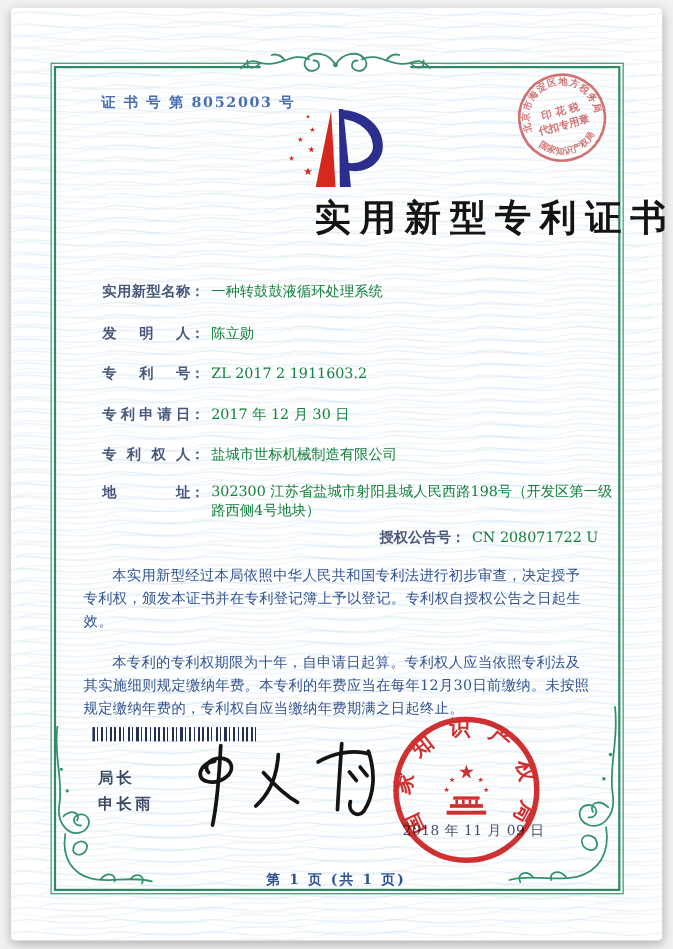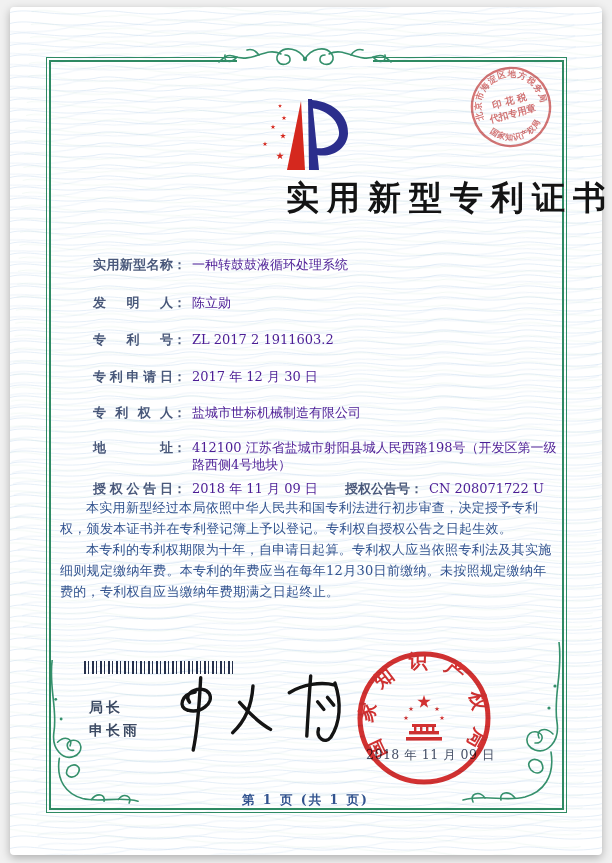--- a/index.html
+++ b/index.html
@@ -13,25 +13,25 @@
   .orn{position:absolute;z-index:3;pointer-events:none;}
   .certno{position:absolute;left:92px;top:84px;z-index:4;font-size:13px;letter-spacing:1.5px;
         color:#4a6fb0;font-weight:600;}
   .title{position:absolute;left:46px;top:176px;width:568px;text-align:right;z-index:4;
         font-size:33px;font-weight:bold;letter-spacing:8px;color:#141414;}
   .logo{position:absolute;left:250px;top:94px;z-index:4;}
   .frow{position:absolute;z-index:4;font-size:13px;color:#3f6cb0;white-space:nowrap;}
   .flabel{display:inline-block;width:80px;text-align:justify;text-align-last:justify;
         color:#49587a;font-weight:600;margin-left:20px;}
   .colon{color:#49587a;font-weight:600;margin-right:6px;}
-  .fvalue{color:#4c1d95;}
+  .fvalue{color:#15803d;}
   .fvalue.wide{display:inline-block;width:368px;white-space:normal;vertical-align:top;line-height:17px;}
   .body-text{position:absolute;left:60px;top:497px;width:492px;z-index:4;
         font-size:13px;line-height:21px;color:#32538f;letter-spacing:.3px;}
-  .body-text p{margin:0;text-indent:2em;}
+  .body-text p{margin:16px;text-indent:2em;}
   .barcode{position:absolute;left:84px;top:661px;width:152px;height:13px;z-index:4;
         background:repeating-linear-gradient(90deg,#25304c 0 2px,transparent 2px 4px,#25304c 4px 5px,transparent 5px 8px);}
   .signer{position:absolute;left:89px;z-index:4;font-size:14px;font-weight:600;
         color:#3c4a63;letter-spacing:3px;}
   .sig{position:absolute;left:152px;top:672px;z-index:5;transform:rotate(-2deg);}
   .issue-date{position:absolute;left:366px;top:747px;z-index:4;font-size:12.5px;
         color:#454f66;letter-spacing:.5px;}
   .seal{position:absolute;z-index:6;mix-blend-mode:multiply;pointer-events:none;}
   .footer{position:absolute;left:46px;top:792px;width:519px;text-align:center;z-index:4;
         font-size:12.5px;font-weight:600;color:#32538f;letter-spacing:2px;}
@@ -95,20 +95,21 @@
       <path d="M96,110 C100,135 88,150 70,155 C50,160 30,152 8,158"></path>
       <path d="M60,156 C54,148 44,150 46,158"></path>
       <path d="M30,156 C24,148 14,152 18,160"></path>
       <path d="M98,92 C90,84 80,88 84,96"></path>
       <path d="M86,120 C78,114 70,120 76,128 C82,134 92,130 86,120 Z"></path>
     </g>
     <circle cx="100" cy="44" r="1.6" fill="#35906c"></circle>
     <circle cx="94" cy="66" r="1.6" fill="#35906c"></circle>
   </svg>
 
+  <div class="certno">证 书 号 第 8052003 号</div>
 
   <svg class="seal" style="left:451px;top:47px;transform:rotate(-15deg)" width="120" height="120" viewBox="0 0 120 120" opacity="0.85">
     <circle cx="60" cy="60" r="39" fill="none" stroke="#cd5c5c" stroke-width="2.4"></circle>
     <defs>
       <path id="tArcTop" d="M30.5,65.2 A30,30 0 1 1 89.5,65.2" fill="none"></path>
       <path id="tArcBot" d="M33,78.9 A33,33 0 0 0 87,78.9" fill="none"></path>
     </defs>
     <text font-size="8.5" fill="#cd5c5c" font-weight="bold" letter-spacing="1">
       <textPath href="#tArcTop">北京市海淀区地方税务局</textPath>
     </text>
@@ -146,24 +147,21 @@
   <div class="frow" style="left:73px;top:331px">
     <span class="flabel">专　利　号</span><span class="colon">：</span><span class="fvalue">ZL 2017 2 1911603.2</span>
   </div>
   <div class="frow" style="left:73px;top:368px">
     <span class="flabel">专利申请日</span><span class="colon">：</span><span class="fvalue">2017 年 12 月 30 日</span>
   </div>
   <div class="frow" style="left:73px;top:404px">
     <span class="flabel">专 利 权 人</span><span class="colon">：</span><span class="fvalue">盐城市世标机械制造有限公司</span>
   </div>
   <div class="frow" style="left:73px;top:439px">
-    <span class="flabel">地　　　址</span><span class="colon">：</span><span class="fvalue wide">412100 江苏省盐城市射阳县城人民西路198号（开发区第一级路西侧4号地块）</span>
-  </div>
-  <div class="frow" style="left:73px;top:480px">
-    <span class="flabel">授权公告日</span><span class="colon">：</span><span class="fvalue">2018 年 11 月 09 日</span>
+    <span class="flabel">地　　　址</span><span class="colon">：</span><span class="fvalue wide">302300 江苏省盐城市射阳县城人民西路198号（开发区第一级路西侧4号地块）</span>
   </div>
   <div class="frow" style="left:345px;top:480px">
     <span style="color:#49587a;font-weight:700">授权公告号</span><span class="colon">：</span><span class="fvalue">CN 208071722 U</span>
   </div>
 
   <div class="body-text">
     <p>本实用新型经过本局依照中华人民共和国专利法进行初步审查，决定授予专利权，颁发本证书并在专利登记簿上予以登记。专利权自授权公告之日起生效。</p>
     <p>本专利的专利权期限为十年，自申请日起算。专利权人应当依照专利法及其实施细则规定缴纳年费。本专利的年费应当在每年12月30日前缴纳。未按照规定缴纳年费的，专利权自应当缴纳年费期满之日起终止。</p>
   </div>
 

